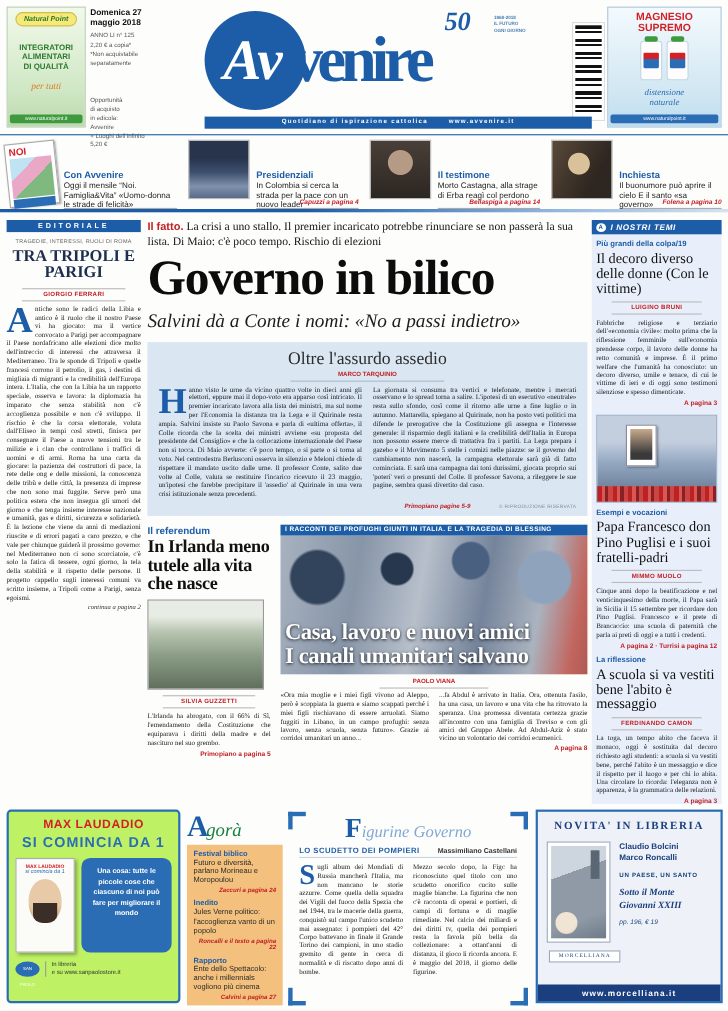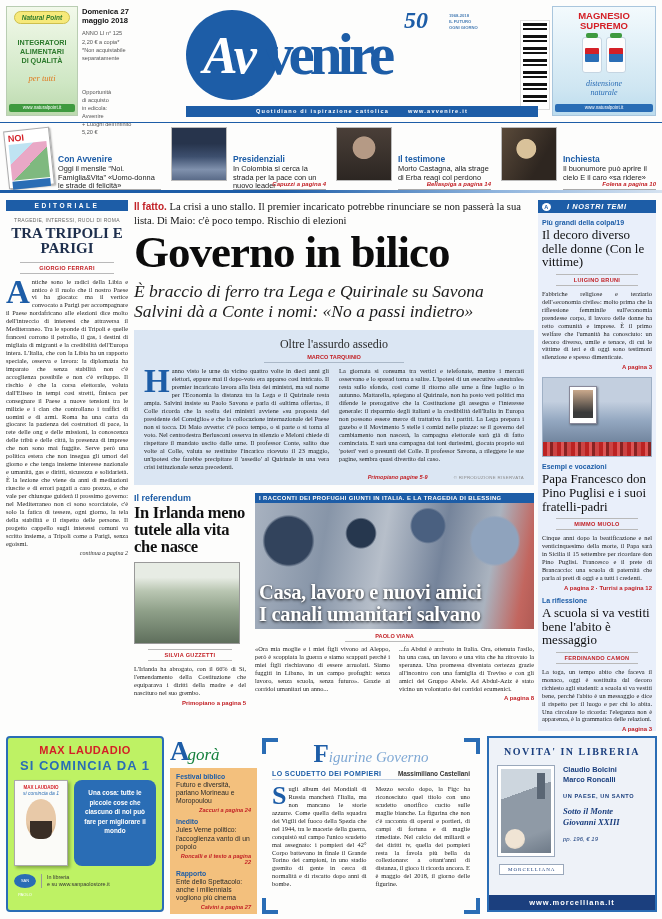--- a/index.html
+++ b/index.html
@@ -79,21 +79,21 @@
   .ed-more{text-align:right;font-size:6px;font-style:italic;color:#333;margin-top:3px;font-family:"Liberation Serif",serif;}
 
   .col-center{position:absolute;left:134px;top:200px;width:400px;}
   .lead-kicker{font-family:"Liberation Serif",serif;font-size:10.6px;color:#141414;line-height:1.25;}
   .lead-kicker .red{color:#c22126;font-weight:bold;font-family:"Liberation Sans",sans-serif;font-size:10px;}
   .headline{font-family:"Liberation Serif",serif;font-weight:bold;font-size:45px;letter-spacing:-1px;
             color:#0c0c0c;line-height:1;margin-top:3px;}
   .subhead{font-family:"Liberation Serif",serif;font-style:italic;font-size:17.5px;color:#1c1c1c;
            line-height:1.13;margin-top:7px;}
   .feature-panel{margin-top:9px;background:#dbe6f3;padding:7px 10px 5px;box-sizing:border-box;}
-  .f-title{text-align:center;font-family:"Liberation Serif",serif;font-size:12px;color:#2b2b2b;}
+  .f-title{text-align:center;font-family:"Liberation Serif",serif;font-size:16px;color:#2b2b2b;}
   .f-author{margin:2px 120px 4px;text-align:center;font-size:5.6px;font-weight:bold;color:#c22126;
             border-bottom:1px solid #aab8c8;padding-bottom:2px;}
   .f-cols{display:flex;gap:10px;}
   .f-col{flex:1;}
   .f-foot{display:flex;justify-content:flex-end;align-items:baseline;gap:26px;margin-top:4px;}
   .f-ref{color:#c22126;font-style:italic;font-weight:bold;font-size:5.6px;}
   .f-sig{color:#8a8a8a;font-size:4.4px;letter-spacing:.3px;}
 
   .mid-row{display:flex;margin-top:8px;}
   .ref-col{width:112px;flex:0 0 auto;}
@@ -116,21 +116,21 @@
               font-weight:bold;font-size:20.5px;line-height:1.07;text-shadow:0 1px 3px rgba(0,0,0,.85);letter-spacing:-.3px;}
   .ps-author{margin:4px 90px 3px;text-align:center;font-size:5.6px;font-weight:bold;color:#c22126;
              border-bottom:1px solid #bbb;padding-bottom:2px;}
   .ps-cols{display:flex;gap:9px;}
   .ps-col{flex:1;}
   .ps-ref{text-align:right;margin-top:2px;}
 
   .col-right{position:absolute;left:538px;top:200px;width:118px;height:531px;background:#e9effa;
              padding:0 4px 4px;box-sizing:border-box;}
   .temi-band{background:#1d5da7;color:#fff;font-weight:bold;font-style:italic;font-size:7.4px;
-             letter-spacing:.6px;padding:2px 4px;display:flex;align-items:center;gap:16px;margin:0 -4px;}
+             letter-spacing:.6px;padding:2px 4px;display:flex;align-items:center;gap:4px;margin:0 -4px;}
   .temi-oval{width:9px;height:8px;background:#fff;border-radius:50%;color:#1d5da7;font-size:5.5px;
              font-weight:bold;text-align:center;line-height:8px;font-style:normal;flex:0 0 auto;}
   .t-kicker{color:#1d5da7;font-weight:bold;font-size:7px;margin-top:6px;}
   .t-title{font-family:"Liberation Serif",serif;font-weight:normal;font-size:13px;line-height:1.05;color:#101010;margin-top:2px;}
   .t-ref{text-align:right;margin-top:3px;}
   .t-photo{margin-top:7px;height:78px;position:relative;border:1px solid #9fb0c5;
            background:linear-gradient(#c3cfdf 0 30%,#93a7c0 55%,#5d7089 100%);}
   .t-photo .frame{position:absolute;left:26px;top:8px;width:26px;height:36px;background:#fff;border:1px solid #889;
                   box-shadow:1px 1px 2px rgba(0,0,0,.4);}
   .t-photo .frame i{display:block;margin:3px;height:28px;background:linear-gradient(#caa98c,#3a3a3a 80%);}
@@ -303,21 +303,21 @@
       <div class="promo-text">
         <div class="p-kicker">Il testimone</div>
         <div class="p-body">Morto Castagna, alla strage di Erba reagì col perdono</div>
         <div class="p-ref">Bellaspiga a pagina 14</div>
       </div>
     </div>
     <div class="promo">
       <div class="promo-thumb" style="background:radial-gradient(circle at 45% 40%,#d9c29a 0 22%,rgba(0,0,0,0) 24%),linear-gradient(120deg,#5a4a3a,#2e2620 70%);"></div>
       <div class="promo-text">
         <div class="p-kicker">Inchiesta</div>
-        <div class="p-body">Il buonumore può aprire il cielo E il caro «sa ridere»</div>
+        <div class="p-body">Il buonumore può aprire il cielo E il santo «sa governo»</div>
         <div class="p-ref">Folena a pagina 10</div>
       </div>
     </div>
   </div>
   <div class="promos-bar"></div>
 
   <div class="col-left">
     <div class="band">EDITORIALE</div>
     <div class="ed-kicker">TRAGEDIE, INTERESSI, RUOLI DI ROMA</div>
     <div class="ed-title">TRA TRIPOLI E PARIGI</div>
@@ -328,21 +328,20 @@
     <div class="ed-more">continua a pagina 2</div>
   </div>
 
   <div class="col-center">
     <div class="lead-kicker">
       <span class="red">Il fatto.</span>
       <span>La crisi a uno stallo. Il premier incaricato potrebbe rinunciare se non passerà la sua lista. Di Maio: c'è poco tempo. Rischio di elezioni</span>
     </div>
     <div class="headline">Governo in bilico</div>
     <div class="subhead">
-      <div>È braccio di ferro tra Lega e Quirinale su Savona</div>
         <div>Salvini dà a Conte i nomi: «No a passi indietro»</div>
     </div>
 
     <div class="feature-panel">
       <div class="f-title serif">Oltre l'assurdo assedio</div>
       <div class="f-author">MARCO TARQUINIO</div>
       <div class="f-cols">
         <div class="f-col tiny">
           <span class="dropcap">H</span><span>anno visto le urne da vicino quattro volte in dieci anni gli elettori, eppure mai il dopo-voto era apparso così intricato. Il premier incaricato lavora alla lista dei ministri, ma sul nome per l'Economia la distanza tra la Lega e il Quirinale resta ampia. Salvini insiste su Paolo Savona e parla di «ultima offerta», il Colle ricorda che la scelta dei ministri avviene «su proposta del presidente del Consiglio» e che la collocazione internazionale del Paese non si tocca. Di Maio avverte: c'è poco tempo, o si parte o si torna al voto. Nel centrodestra Berlusconi osserva in silenzio e Meloni chiede di rispettare il mandato uscito dalle urne. Il professor Conte, salito due volte al Colle, valuta se restituire l'incarico ricevuto il 23 maggio, un'ipotesi che farebbe precipitare il 'assedio' al Quirinale in una vera crisi istituzionale senza precedenti.</span>
         </div>

